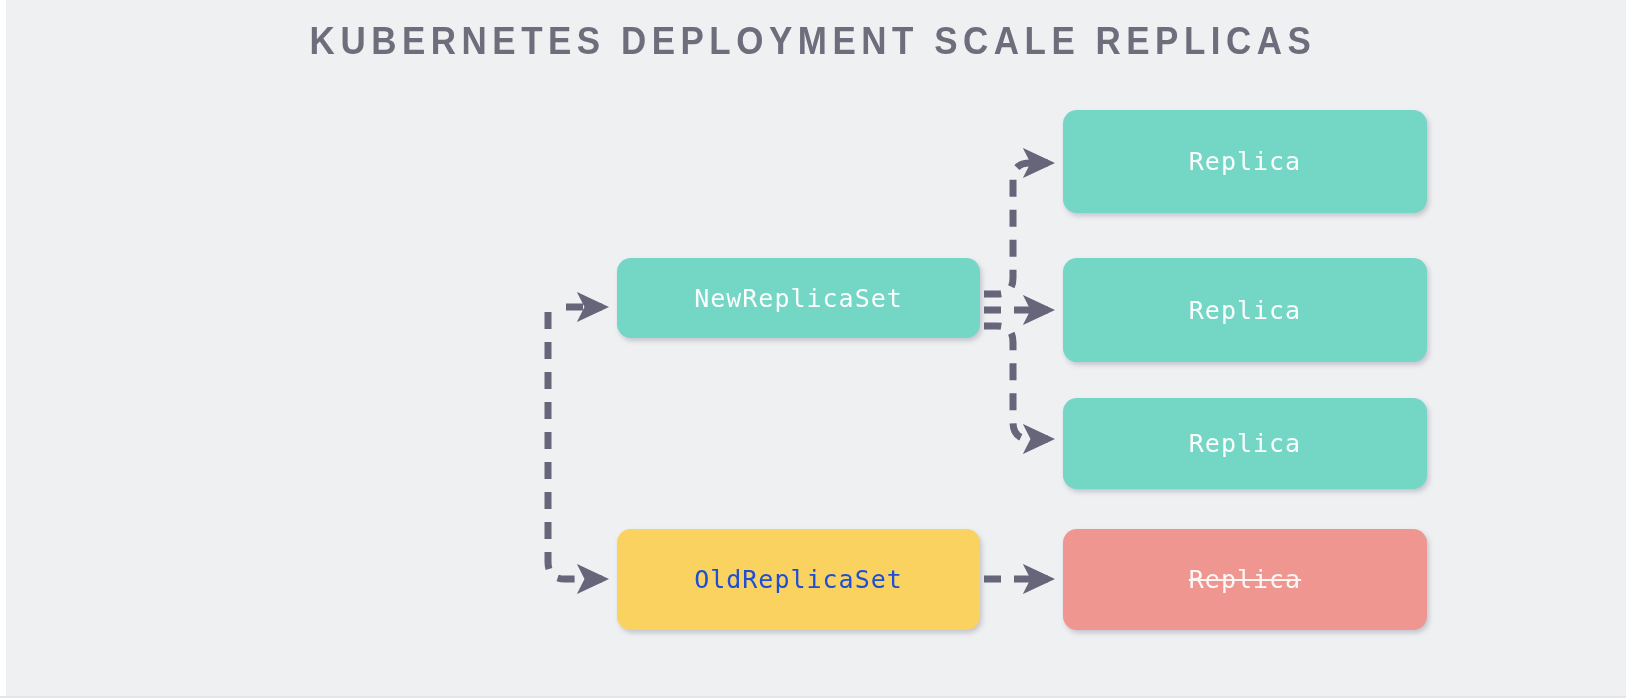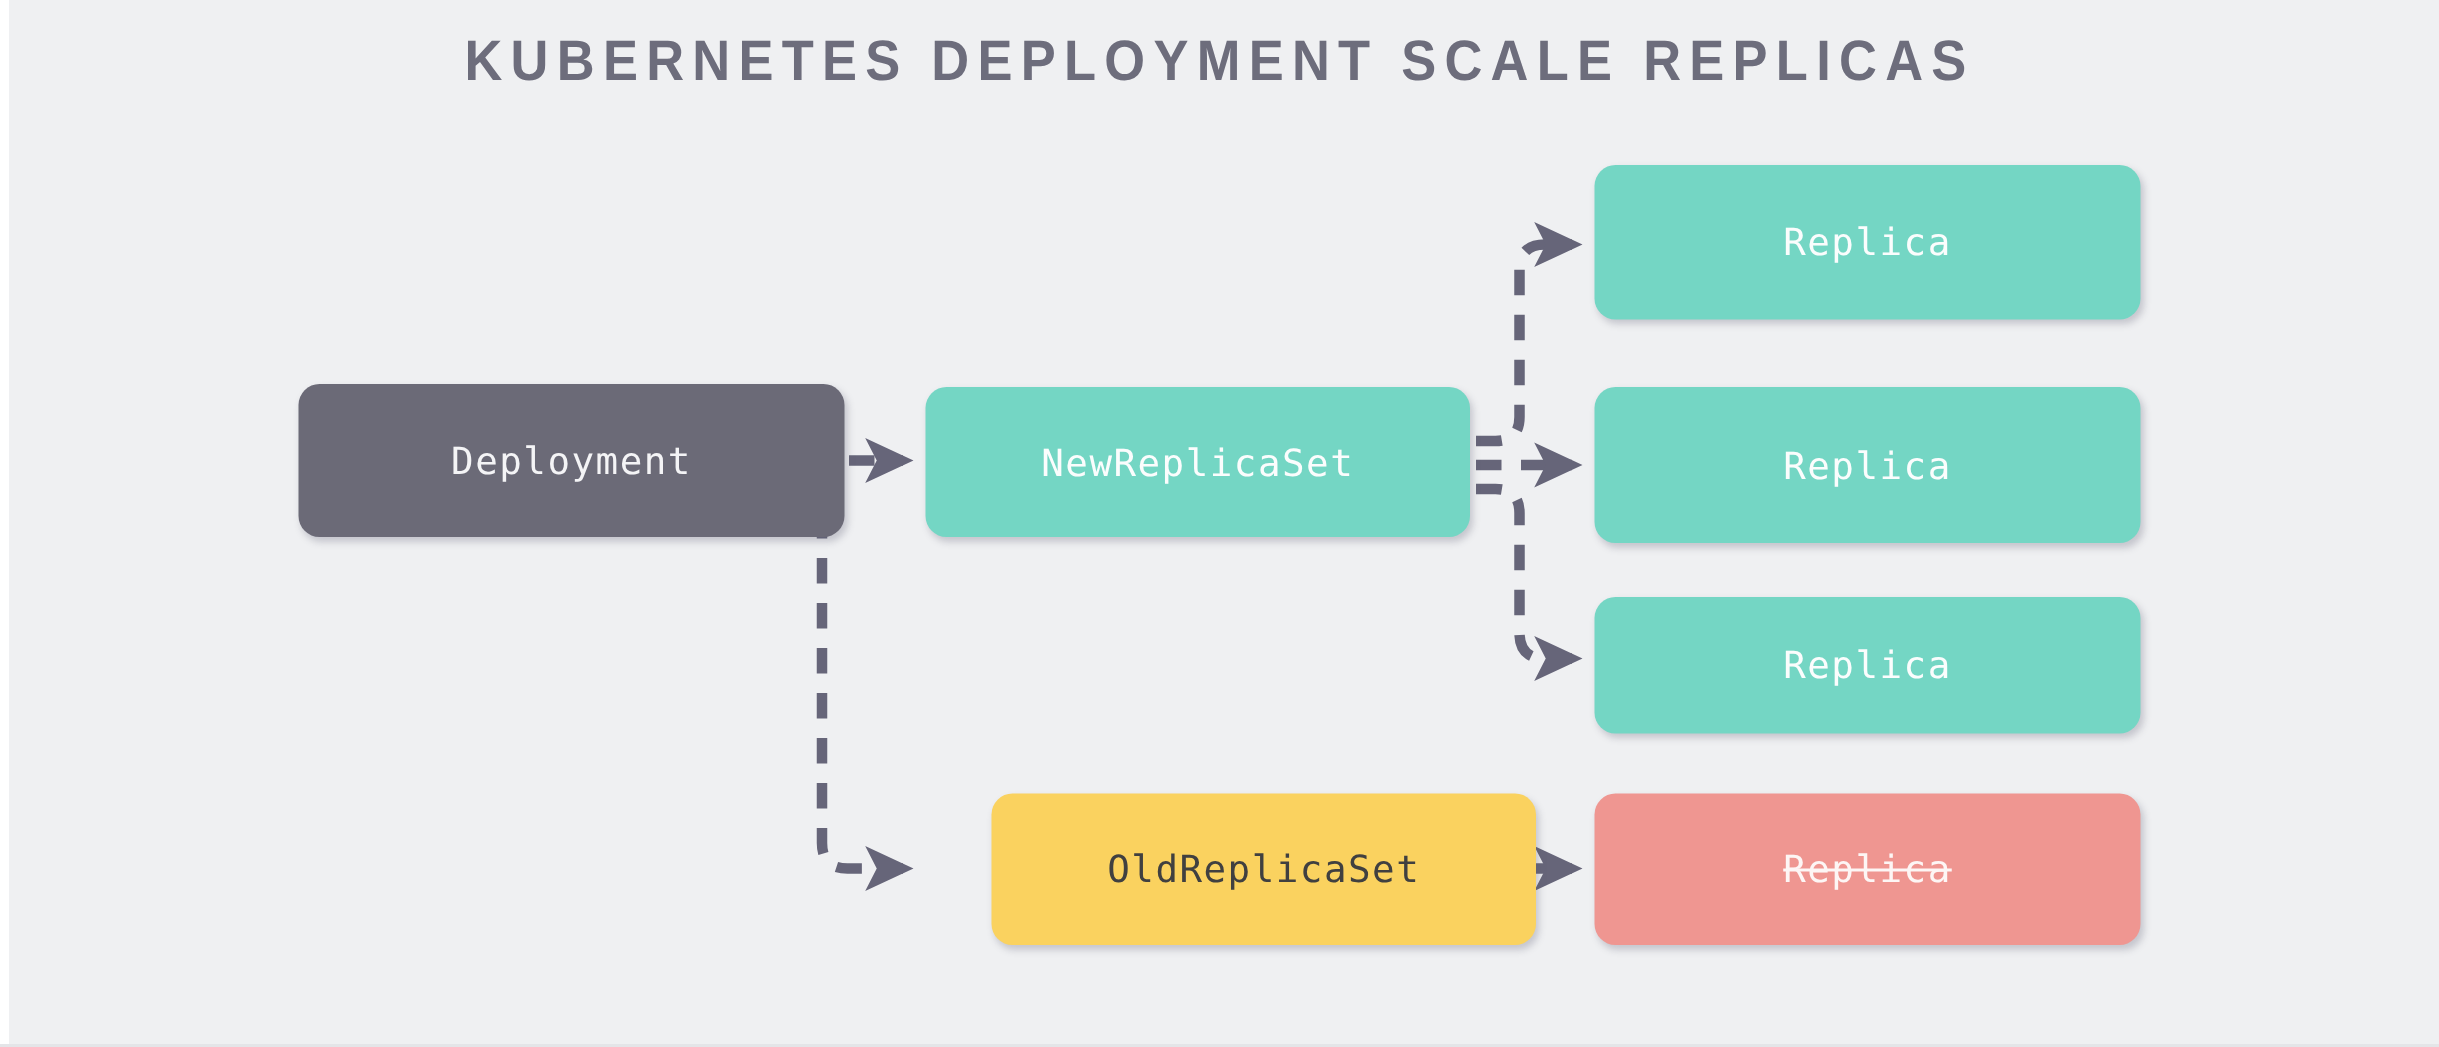--- a/index.html
+++ b/index.html
@@ -49,21 +49,21 @@
     box-shadow: 2px 3px 5px rgba(90,90,110,0.28);
     display: flex;
     align-items: center;
     justify-content: center;
     font-size: 25px;
     letter-spacing: 1px;
     box-sizing: border-box;
   }
   .node-deployment   { background: #6b6a77; color: #f4f4f6; }
   .node-replicaset   { background: #74d6c4; color: #fbfdfd; }
-  .node-oldreplicaset{ background: #fad25f; color: #404040; margin-left: 44px; }
+  .node-oldreplicaset{ background: #fad25f; color: #1d4ed8; }
   .node-replica      { background: #74d6c4; color: #fbfdfd; }
   .node-replica-dead { background: #ef9691; color: #fdf6f5; }
   .strike { text-decoration: line-through; text-decoration-thickness: 2px; }
 
   svg.edges {
     position: absolute;
     left: 0; top: 0;
     width: 1626px; height: 698px;
     overflow: visible;
     pointer-events: none;
@@ -98,25 +98,22 @@
 
     <path class="edge-path" d="M 984 294 L 997 294 Q 1013 294 1013 278 L 1013 180 Q 1013 163 1030 163 L 1048 163" marker-end="url(#arrowhead)"></path>
 
     <path class="edge-path" d="M 984 310 L 1048 310" marker-end="url(#arrowhead)"></path>
 
     <path class="edge-path" d="M 984 326 L 997 326 Q 1013 326 1013 342 L 1013 422 Q 1013 439 1030 439 L 1048 439" marker-end="url(#arrowhead)"></path>
 
     <path class="edge-path" d="M 984 579 L 1048 579" marker-end="url(#arrowhead)"></path>
   </svg>
 
-  <div class="node node-deployment" style="left:199px; top:256px; width:364px; height:102px;">
-    <span>Deployment</span>
-  </div>
 
-  <div class="node node-replicaset" style="left:617px; top:258px; width:363px; height:100px;">
+  <div class="node node-replicaset" style="left:617px; top:258px; width:363px; height:80px;">
     <span>NewReplicaSet</span>
   </div>
 
   <div class="node node-oldreplicaset" style="left:617px; top:529px; width:363px; height:101px;">
     <span>OldReplicaSet</span>
   </div>
 
   <div class="node node-replica" style="left:1063px; top:110px; width:364px; height:103px;">
     <span>Replica</span>
   </div>

